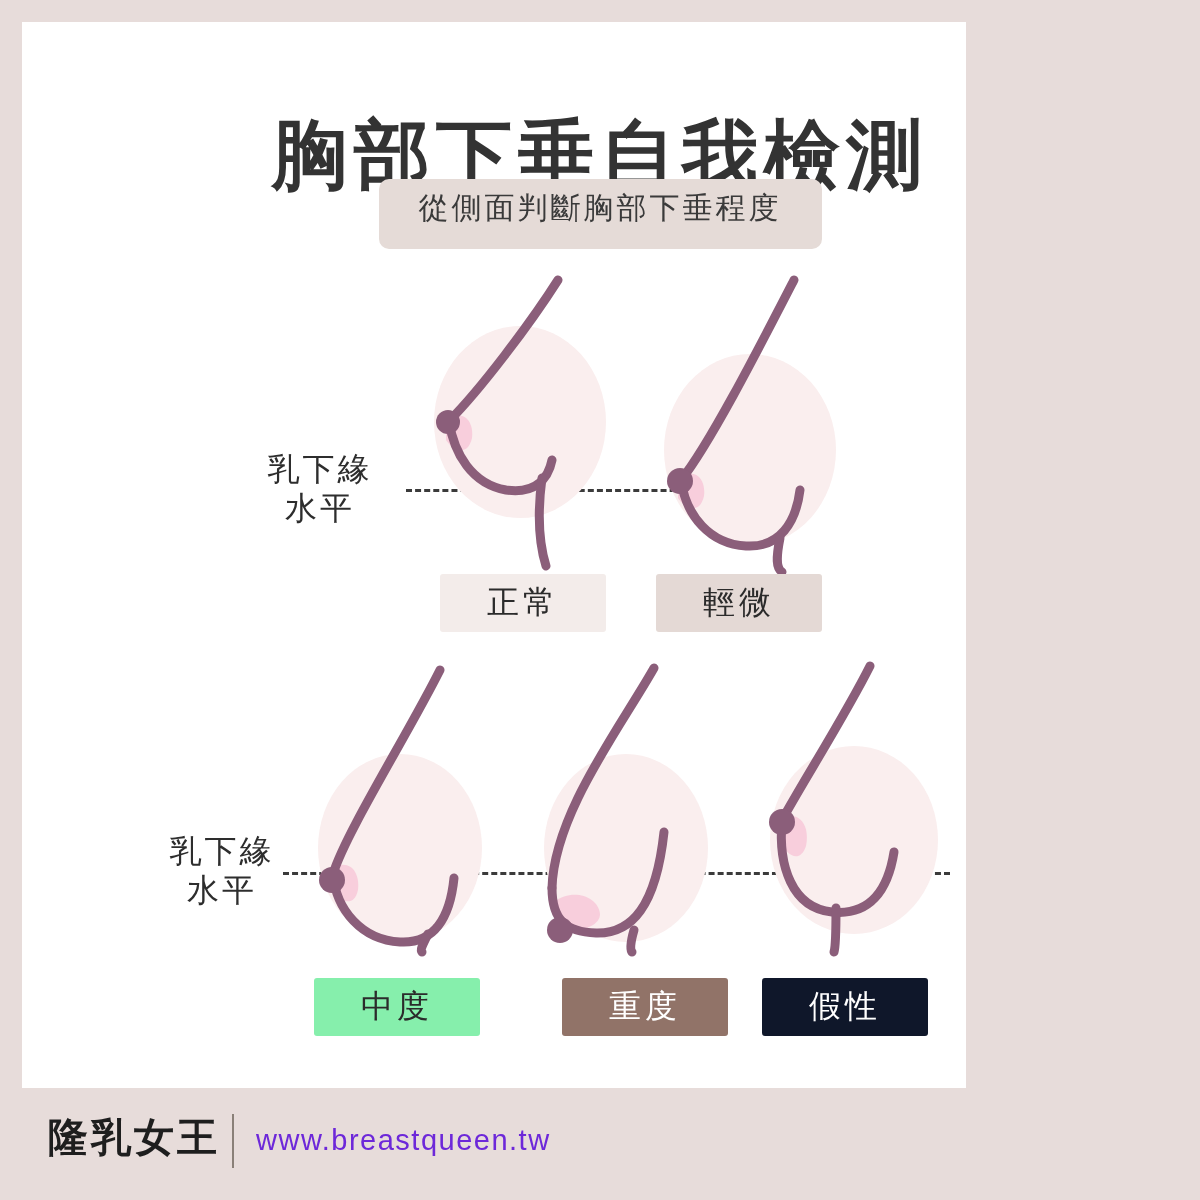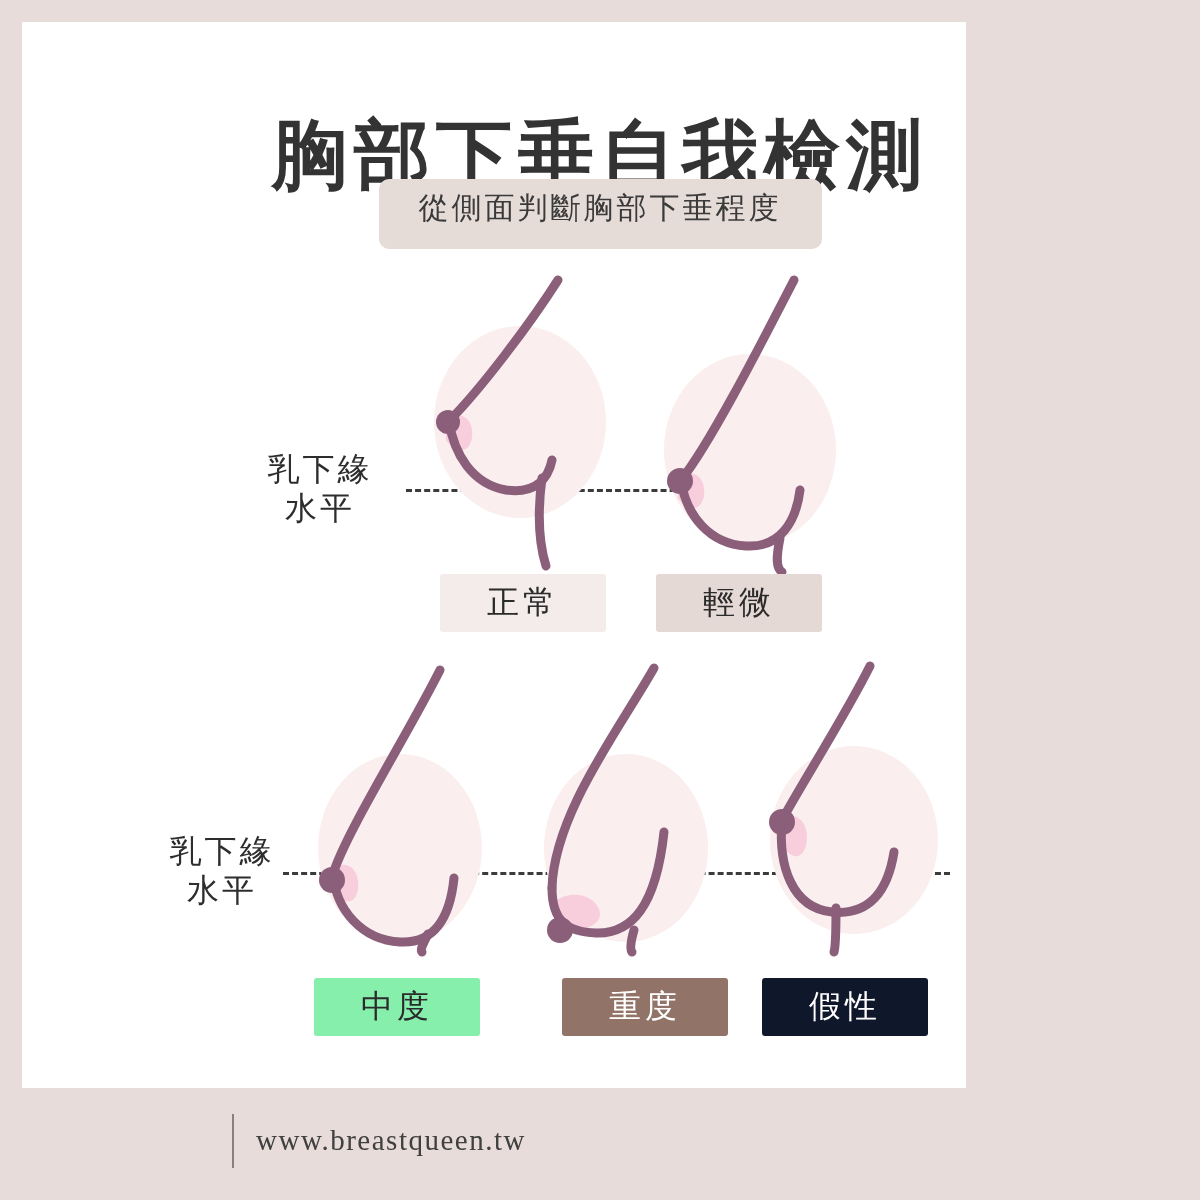--- a/index.html
+++ b/index.html
@@ -101,22 +101,22 @@
     position:absolute;left:48px;top:30px;
     font-size:40px;font-weight:700;letter-spacing:3px;color:#1E1E1E;
     line-height:1;
   }
   .divider{
     position:absolute;left:232px;top:26px;
     width:2px;height:54px;background:#8A8078;
   }
   .site{
     position:absolute;left:256px;top:38px;
-    font-family:Liberation Serif, serif;
-    font-size:29px;letter-spacing:1.5px;color:#404040;
+    font-family:Liberation Sans, sans-serif;
+    font-size:29px;letter-spacing:1.5px;color:#6d28d9;
     line-height:1;
   }
 </style>
 </head>
 <body>
 
 <div class="frame">
 
   <h1 class="title">胸部下垂自我檢測</h1>
 
@@ -226,15 +226,16 @@
       </div>
       <div class="badge" style="left:740px;top:326px;width:166px;background:#0f172a;color:#FFFFFF;">
         <span>假性</span>
       </div>
     </div>
   </div>
 
 </div>
 
 <div class="footer">
+  <div class="brand">隆乳女王</div>
   <div class="divider"></div>
   <div class="site">www.breastqueen.tw</div>
 </div>
 
 </body></html>

